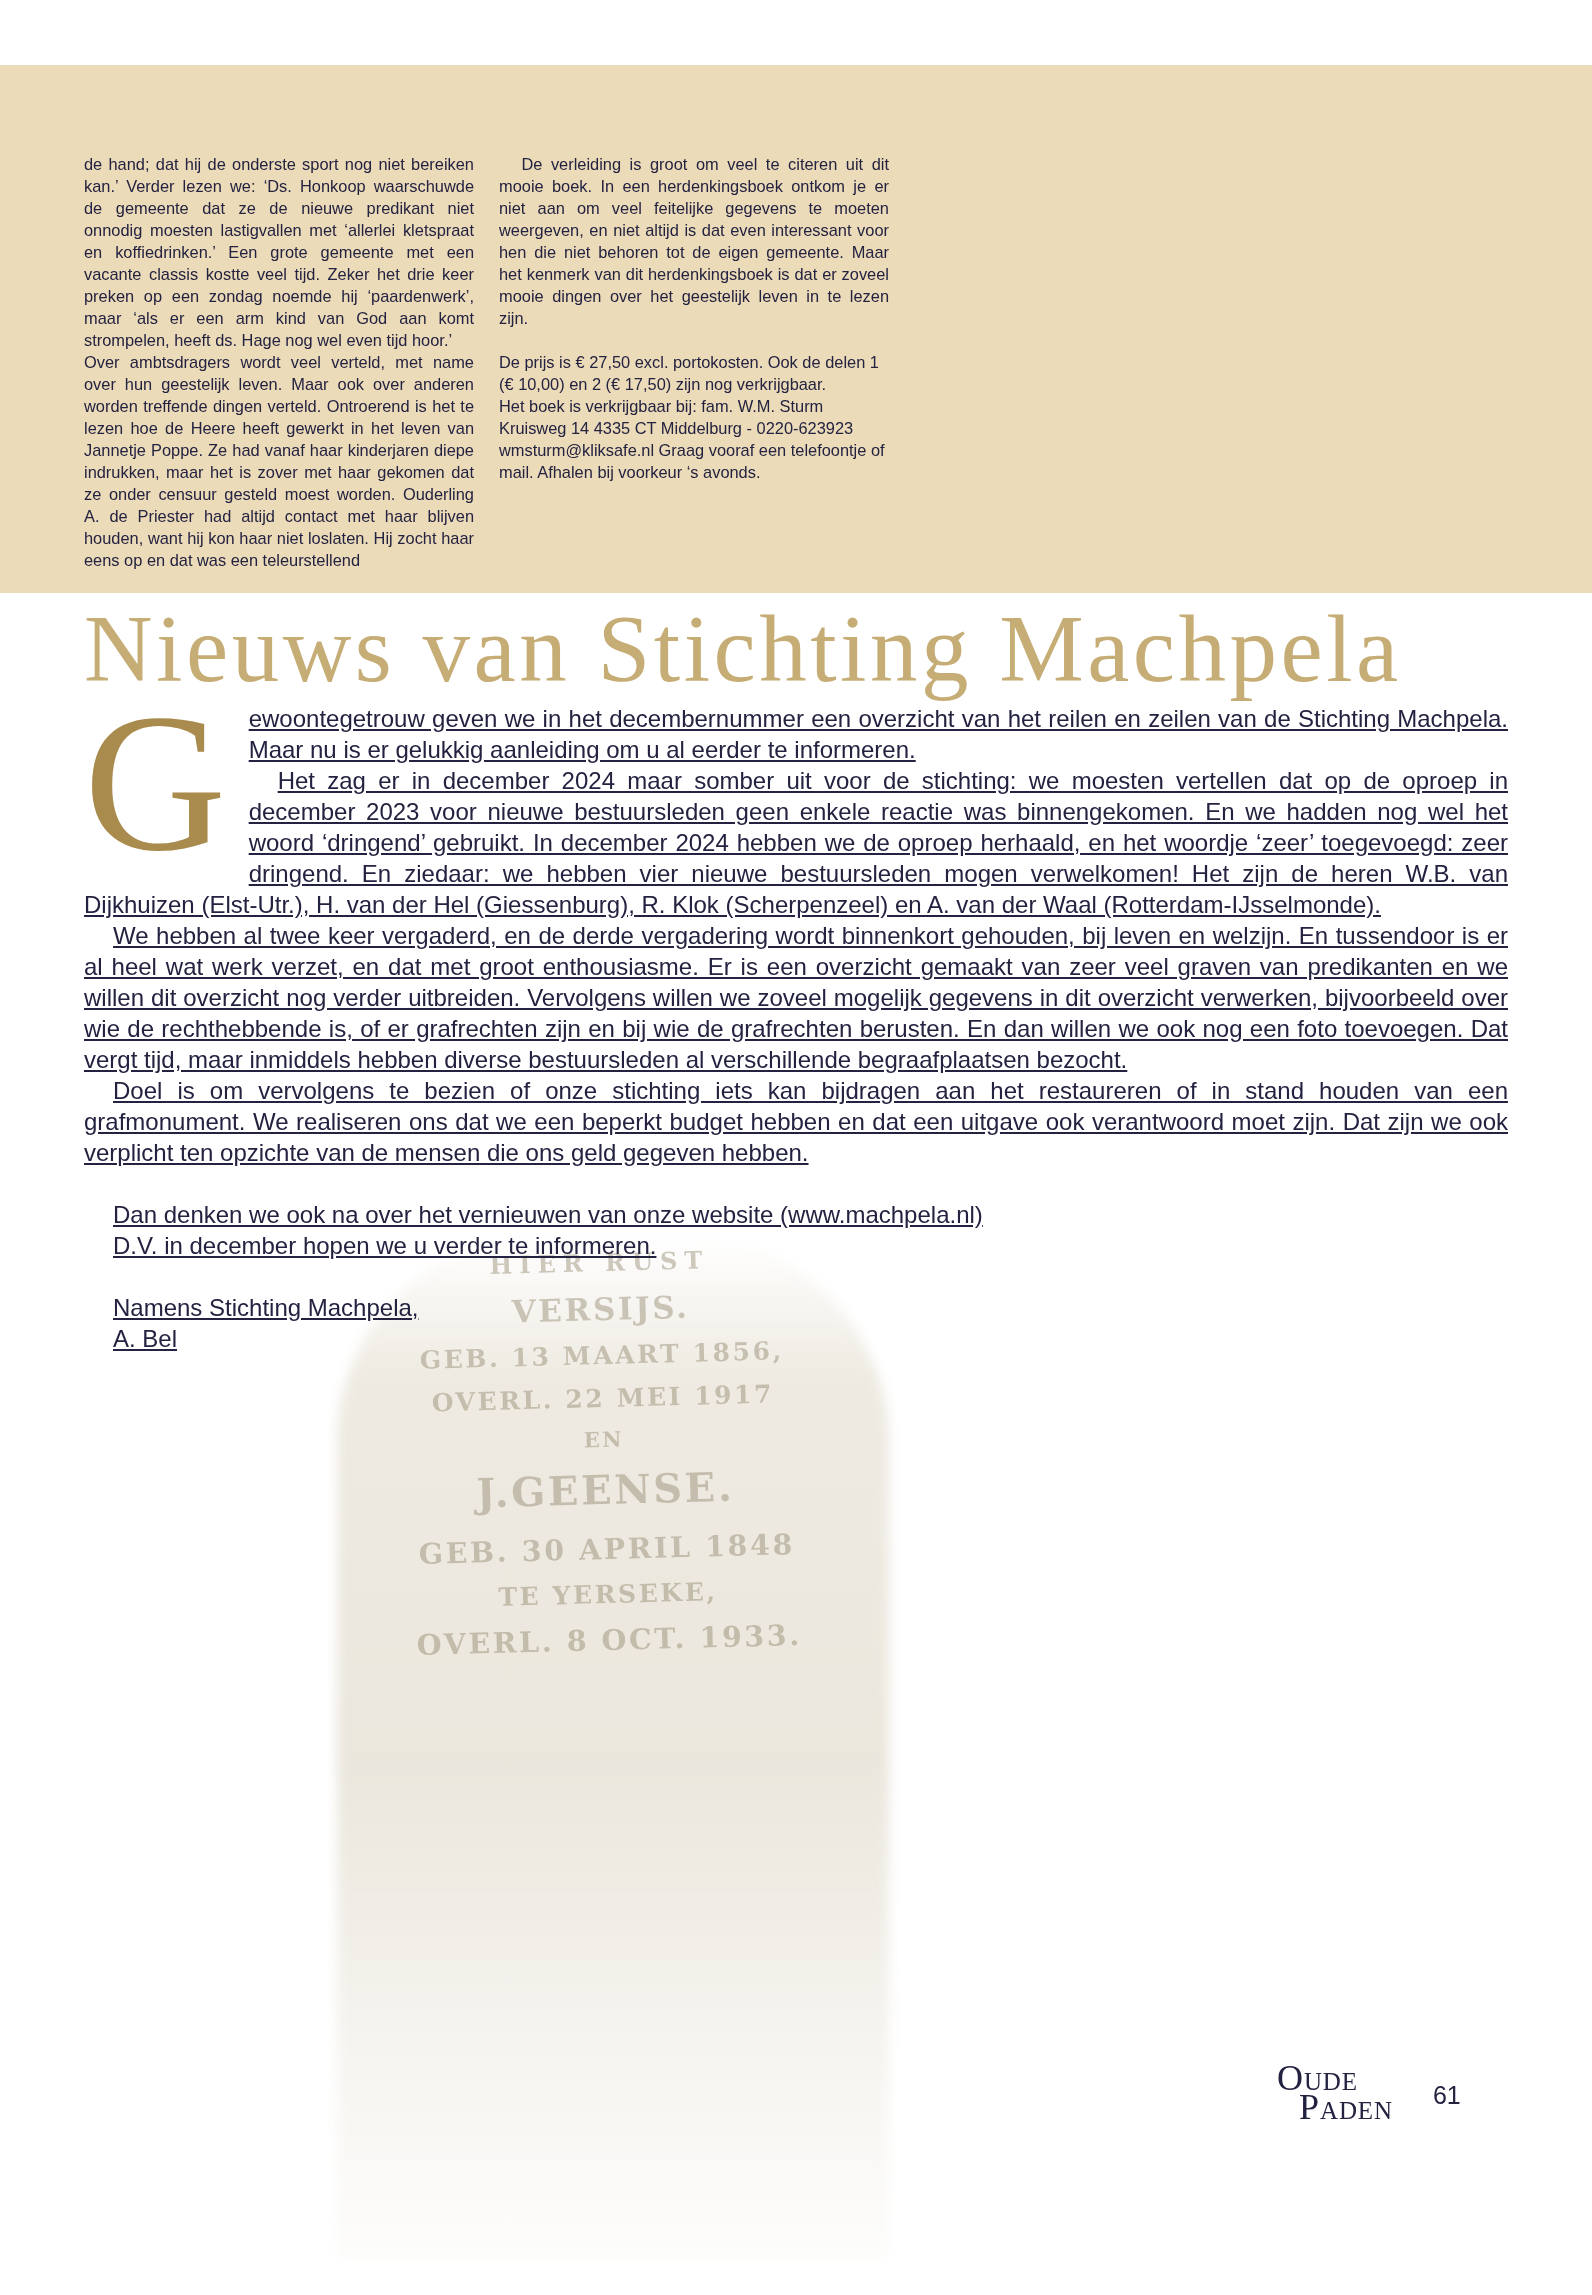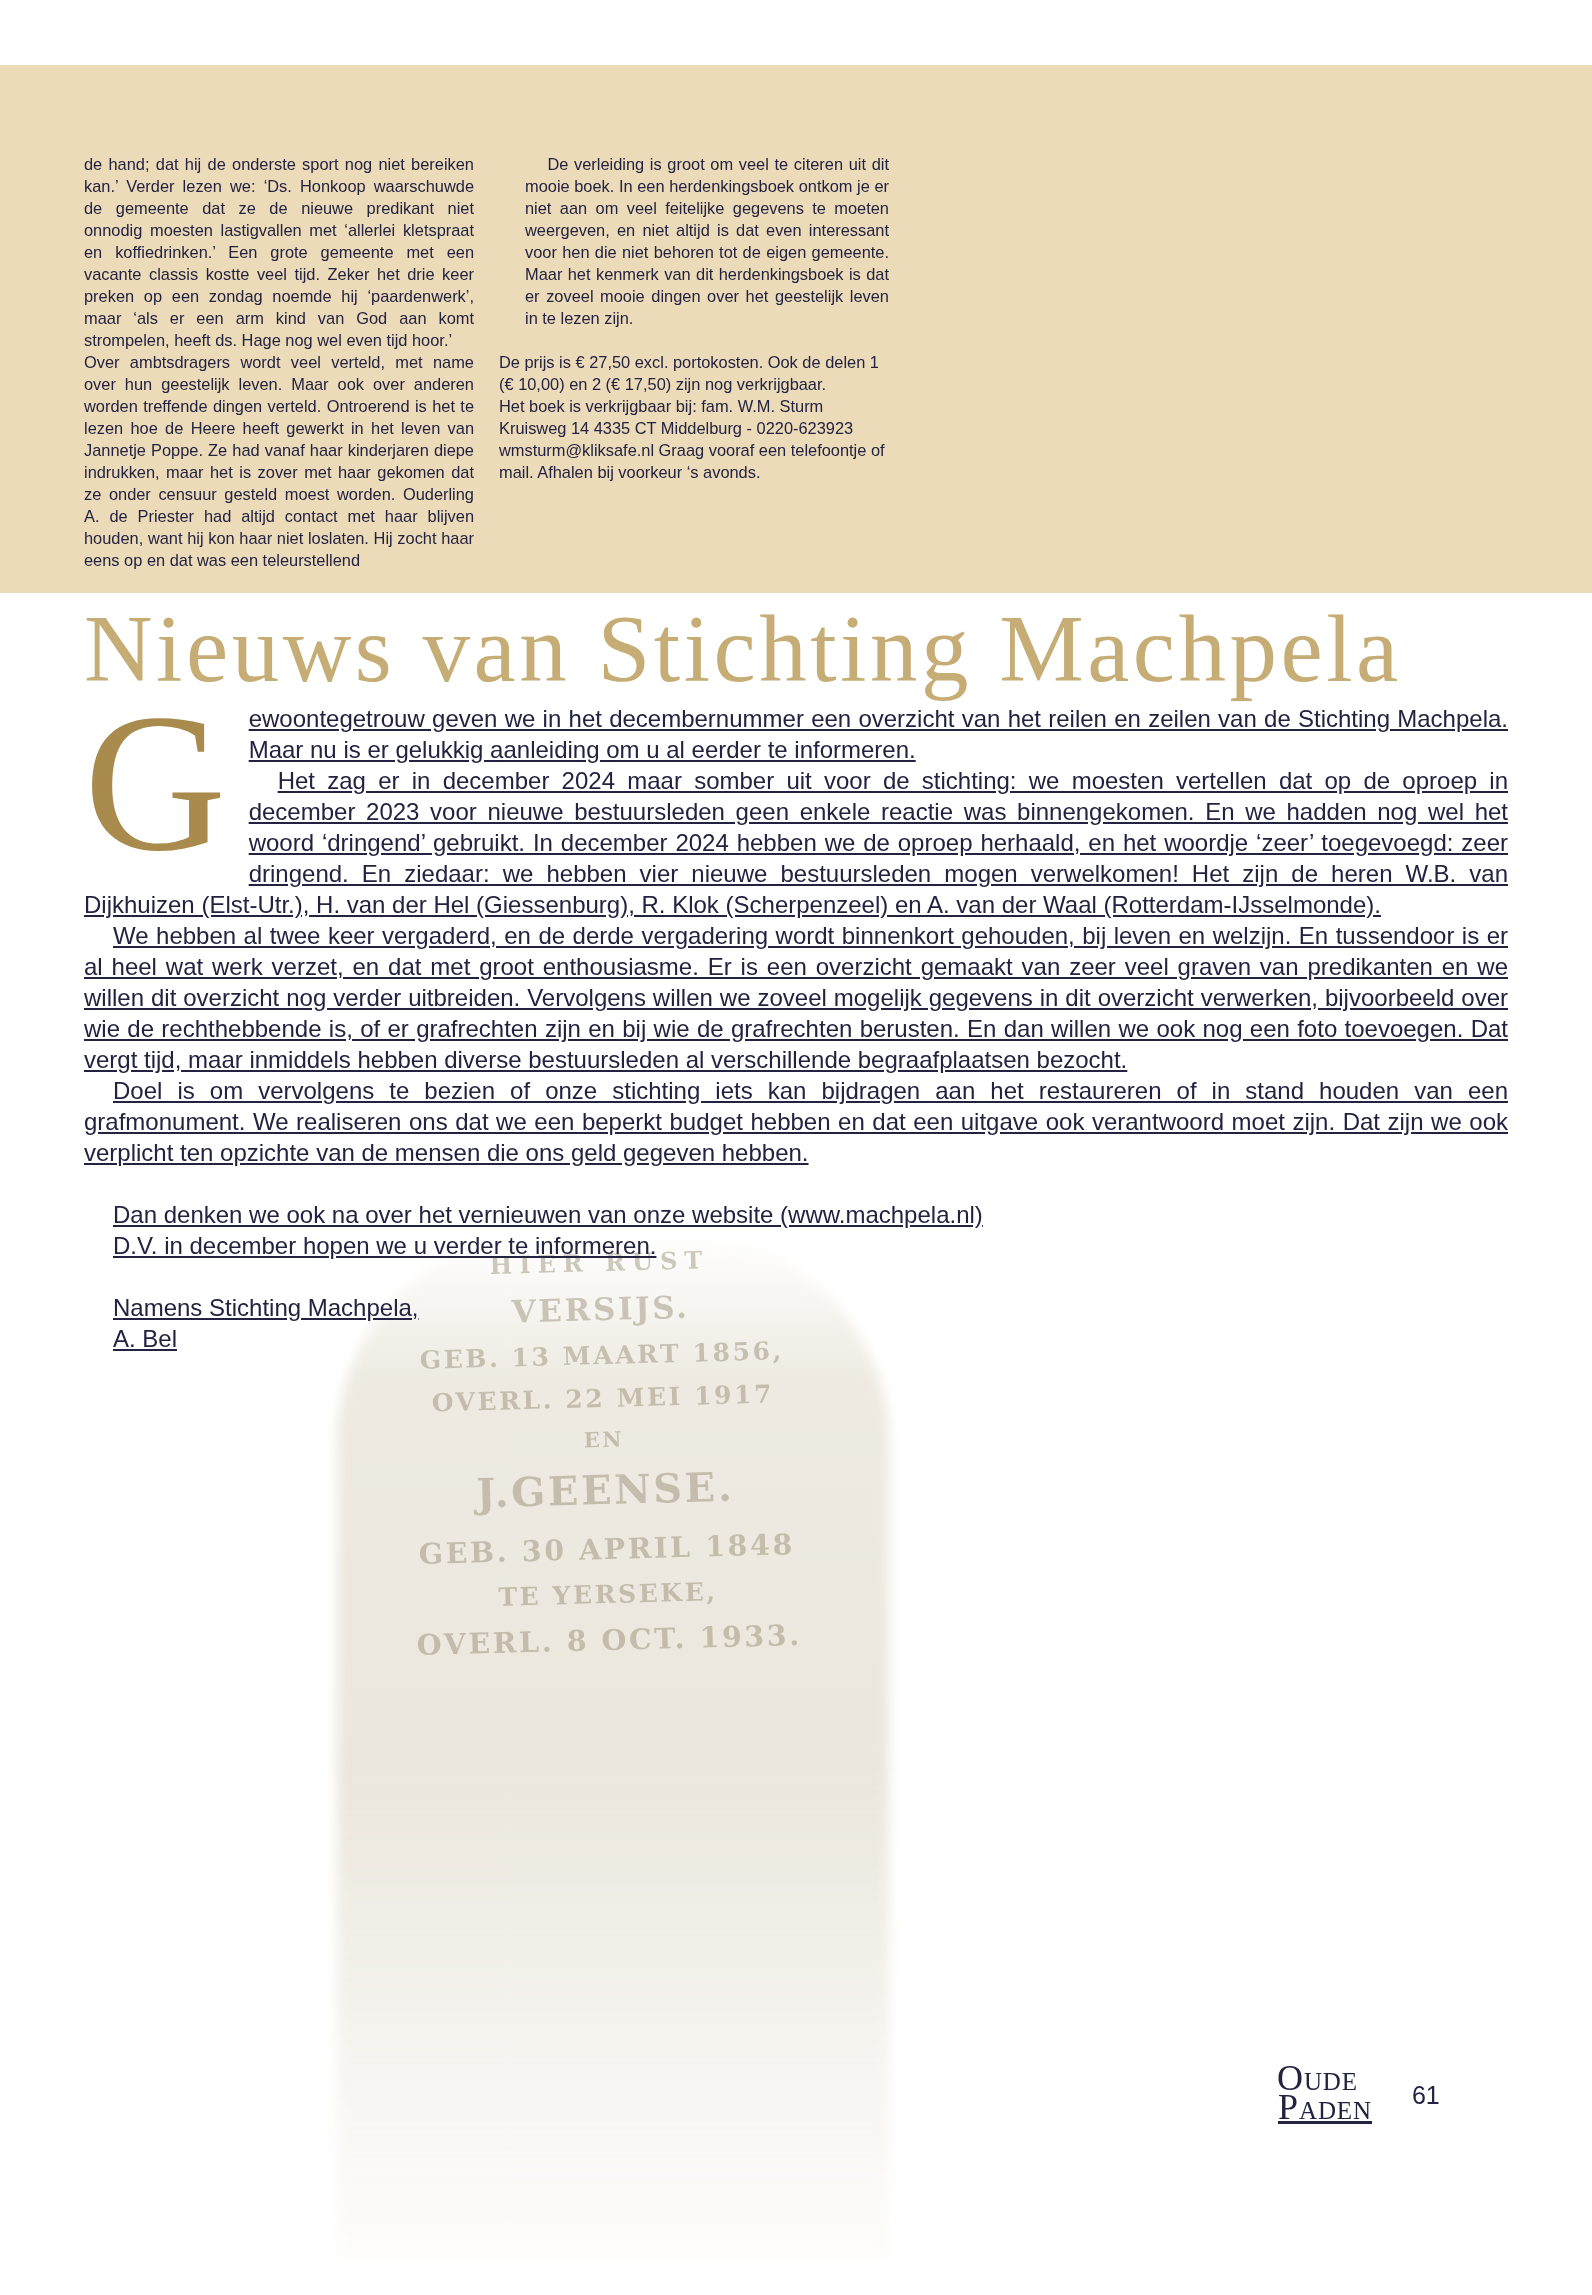--- a/index.html
+++ b/index.html
@@ -21,21 +21,21 @@
   .columns {
     position:absolute; top:88px; left:84px;
     display:flex; gap:25px;
   }
   .col {
     width:390px;
     font-size:16.4px; line-height:22px;
     text-align:justify;
   }
   .col p { margin:0; }
-  .col p.pind { text-indent:22.4px;margin-left:26px; }
+  .col p.pind { text-indent:22.4px; }
   .info { margin-top:22.4px; text-align:left; }
   .info p { margin:0; }
 
   
   .headline {
     position:absolute; top:594px; left:84px;
     width:1458px;
     font-family:"Liberation Serif", serif;
     font-weight:400;
     font-size:95px;
@@ -108,21 +108,21 @@
     z-index:3;
   }
   .logo {
     font-family:"Liberation Serif", serif;
     font-variant:small-caps;
     color:#232240;
     font-size:36px;
     line-height:28.5px;
     letter-spacing:0.9px;
   }
-  .logo .l2 { margin-left:1px;text-decoration:underline; }
+  .logo .l2 { margin-left:22px; }
   .page-number {
     font-size:25px;
     padding-top:5.2px;
     color:#232240;
   }
 </style>
 </head>
 <body>
 
 <div class="stone">

